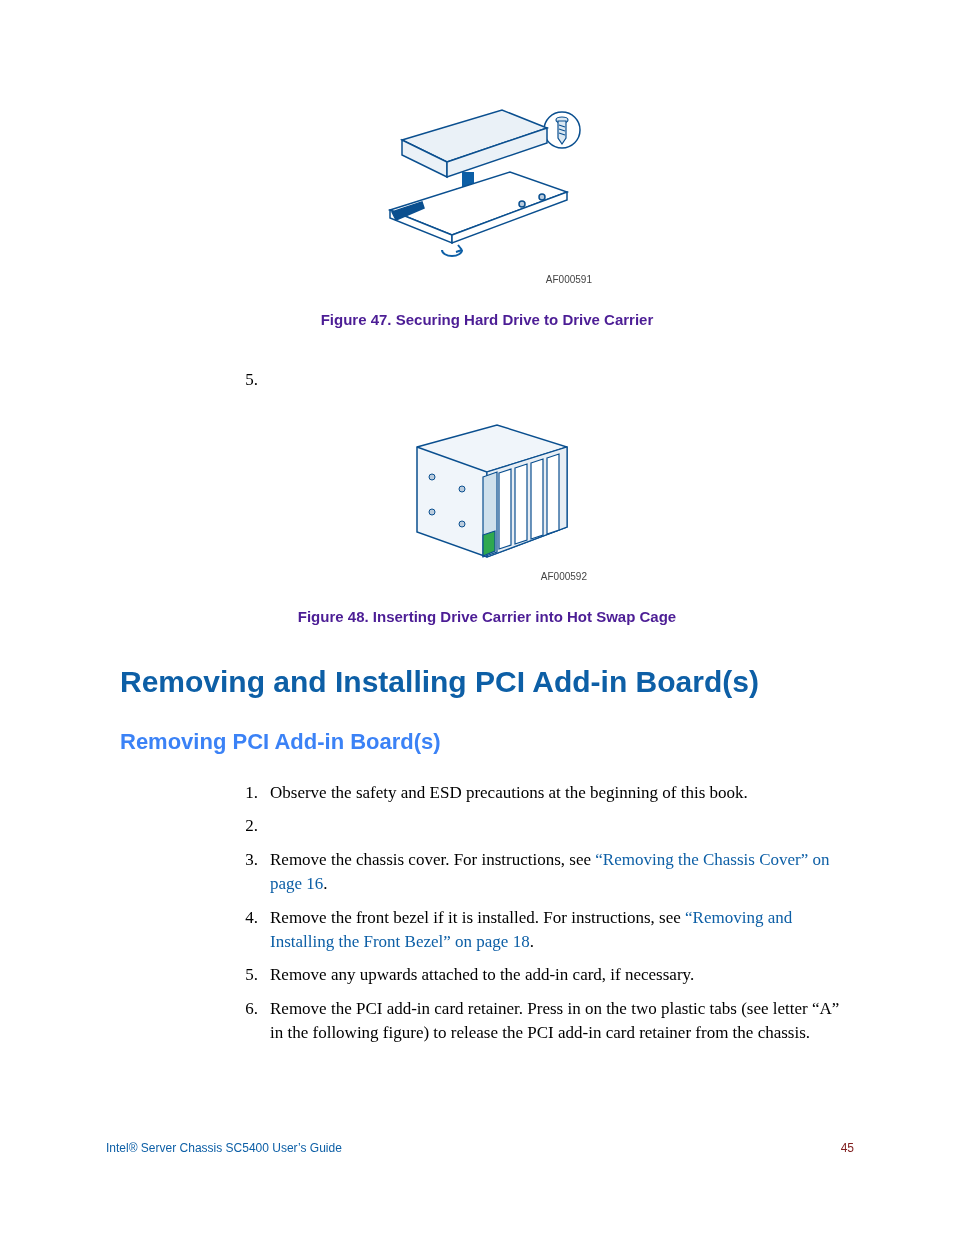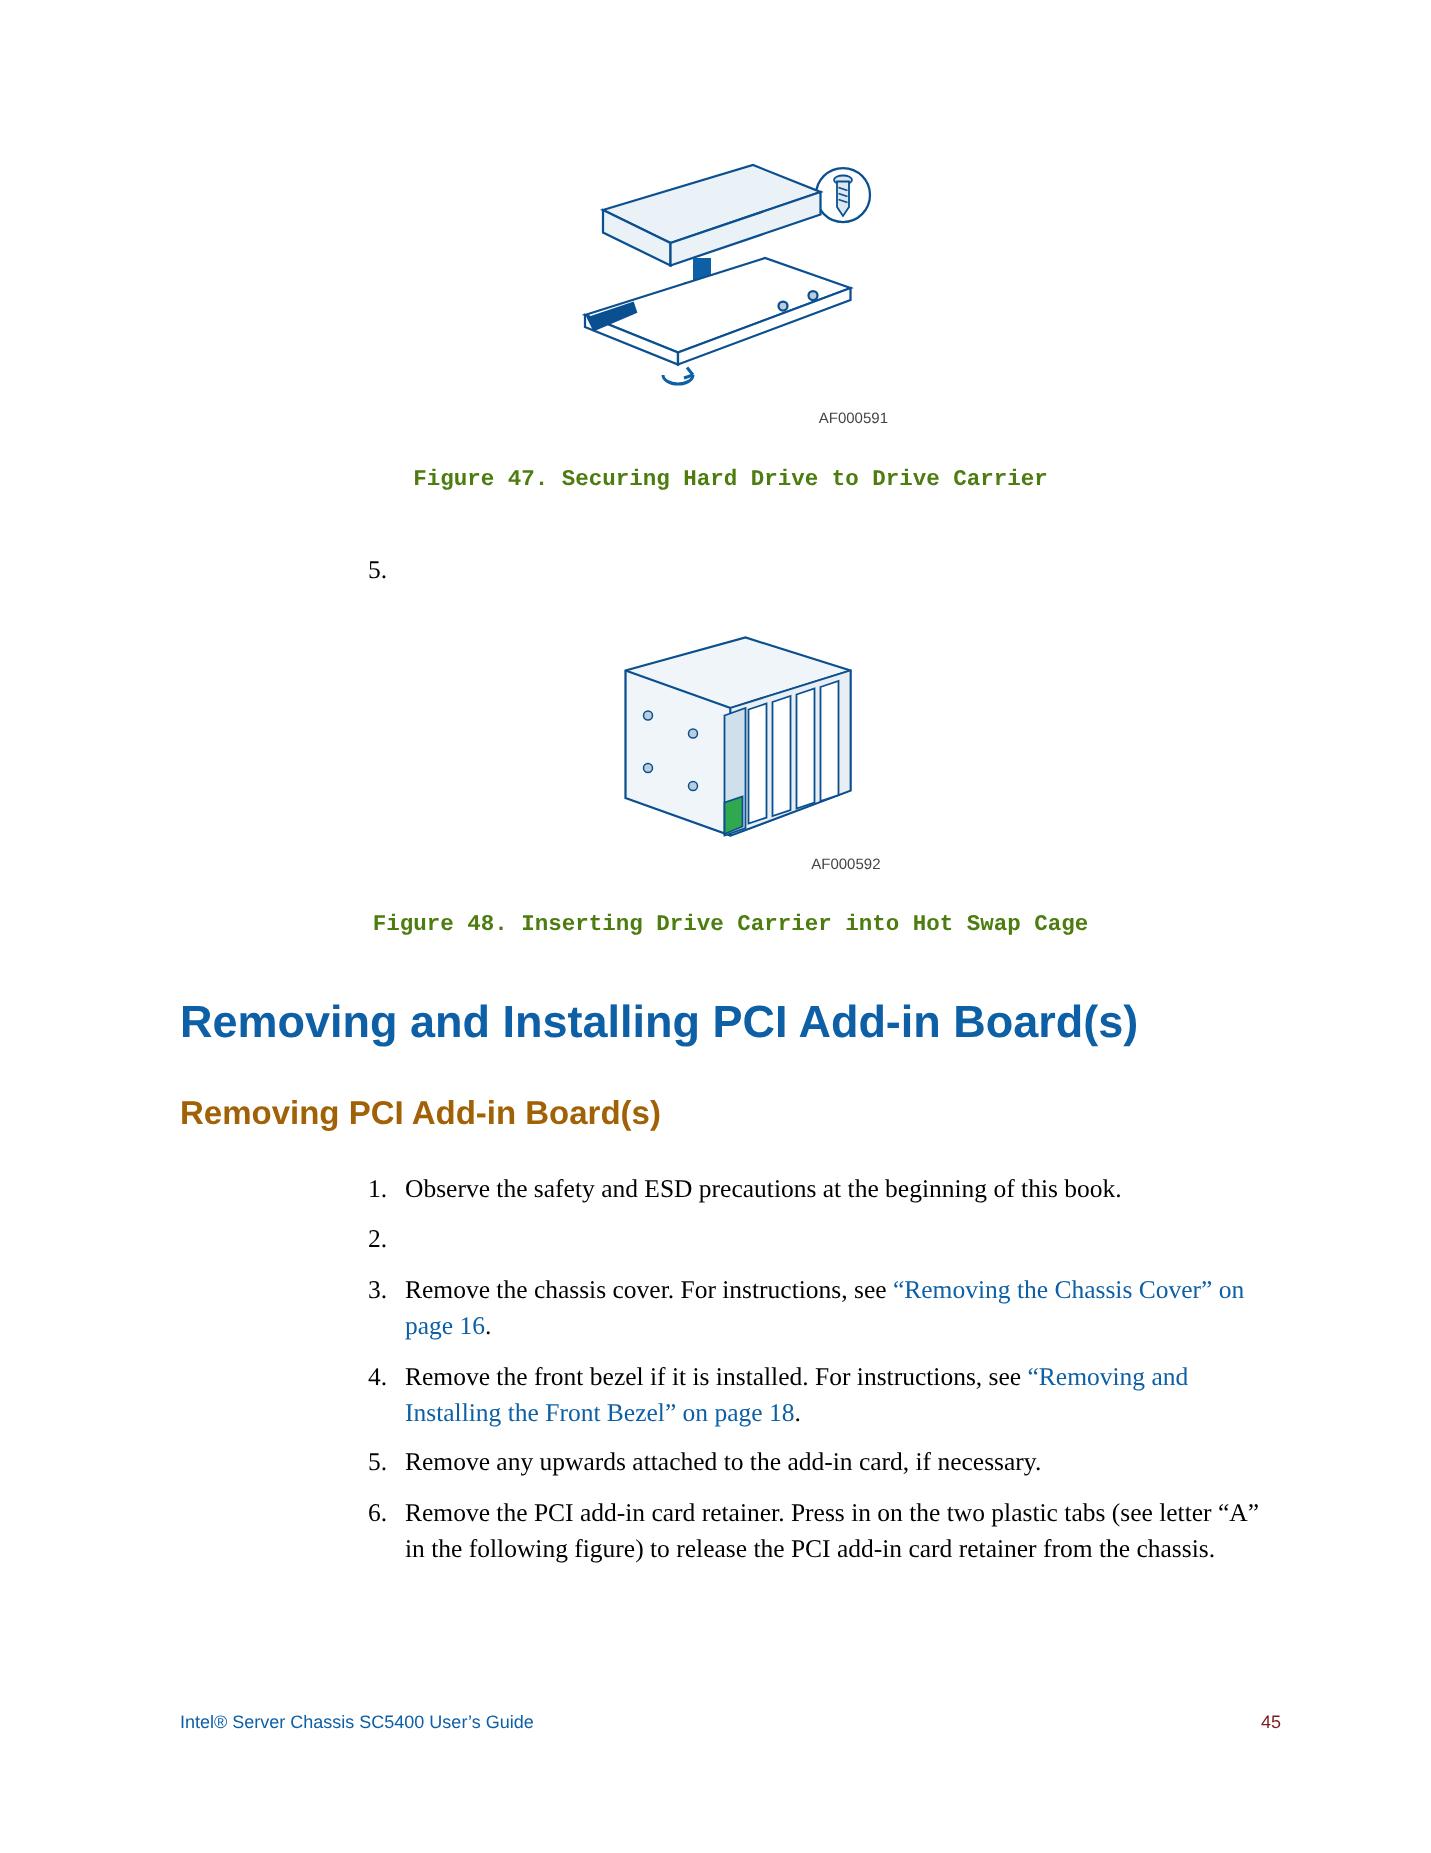--- a/index.html
+++ b/index.html
@@ -19,24 +19,24 @@
     position: relative;
   }
   .fig-label {
     font-family: Arial, Helvetica, sans-serif;
     font-size: 10px;
     color: #444;
     text-align: right;
     margin-top: 4px;
   }
   .fig-caption {
-    font-family: Liberation Mono, monospace;
+    font-family: Liberation Sans, sans-serif;
     font-weight: bold;
     font-size: 15px;
-    color: #4d7c0f;
+    color: #4c1d95;
     text-align: center;
     margin: 24px 0 40px 0;
   }
   .step-row {
     display: flex;
     font-size: 17px;
     line-height: 1.45;
     margin: 0 0 24px 0;
     padding-left: 120px;
   }
@@ -51,21 +51,21 @@
     font-family: Arial, Helvetica, sans-serif;
     font-weight: bold;
     color: #0d5fa6;
     font-size: 30px;
     margin-top: 34px;
     margin-bottom: 30px;
   }
   h2 {
     font-family: Arial, Helvetica, sans-serif;
     font-weight: bold;
-    color: #a16207;
+    color: #3b82f6;
     font-size: 22px;
     margin-bottom: 26px;
   }
   .caution-block {
     display: flex;
     font-size: 17px;
     line-height: 1.4;
     margin-bottom: 18px;
     font-style: italic;
     padding-left: 24px;
@@ -87,21 +87,21 @@
     width: 30px;
     flex-shrink: 0;
     text-align: right;
     padding-right: 12px;
   }
   .ol-text { flex: 1; }
   .link { color: #0d5fa6; }
   .footer {
     position: absolute;
     bottom: 80px;
-    left: 120px;
+    left: 106px;
     right: 100px;
     display: flex;
     justify-content: space-between;
     font-family: Arial, Helvetica, sans-serif;
     font-size: 12px;
     color: #0d5fa6;
   }
   .footer .pg { color: #7f1d1d; }
   
   svg { display: block; margin: 0 auto; }

